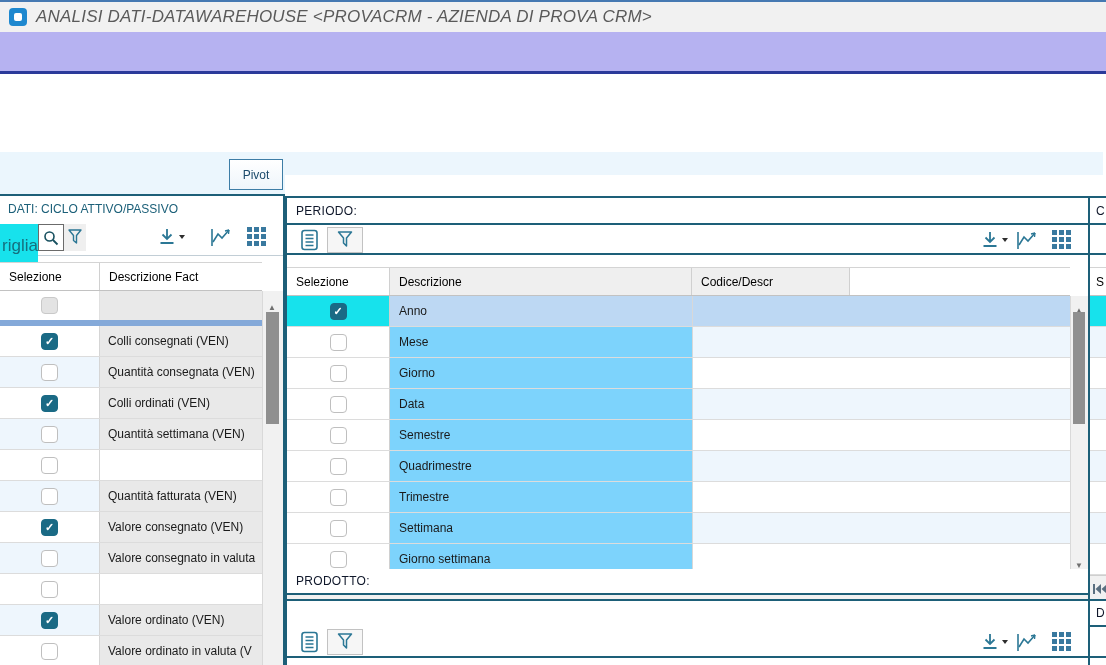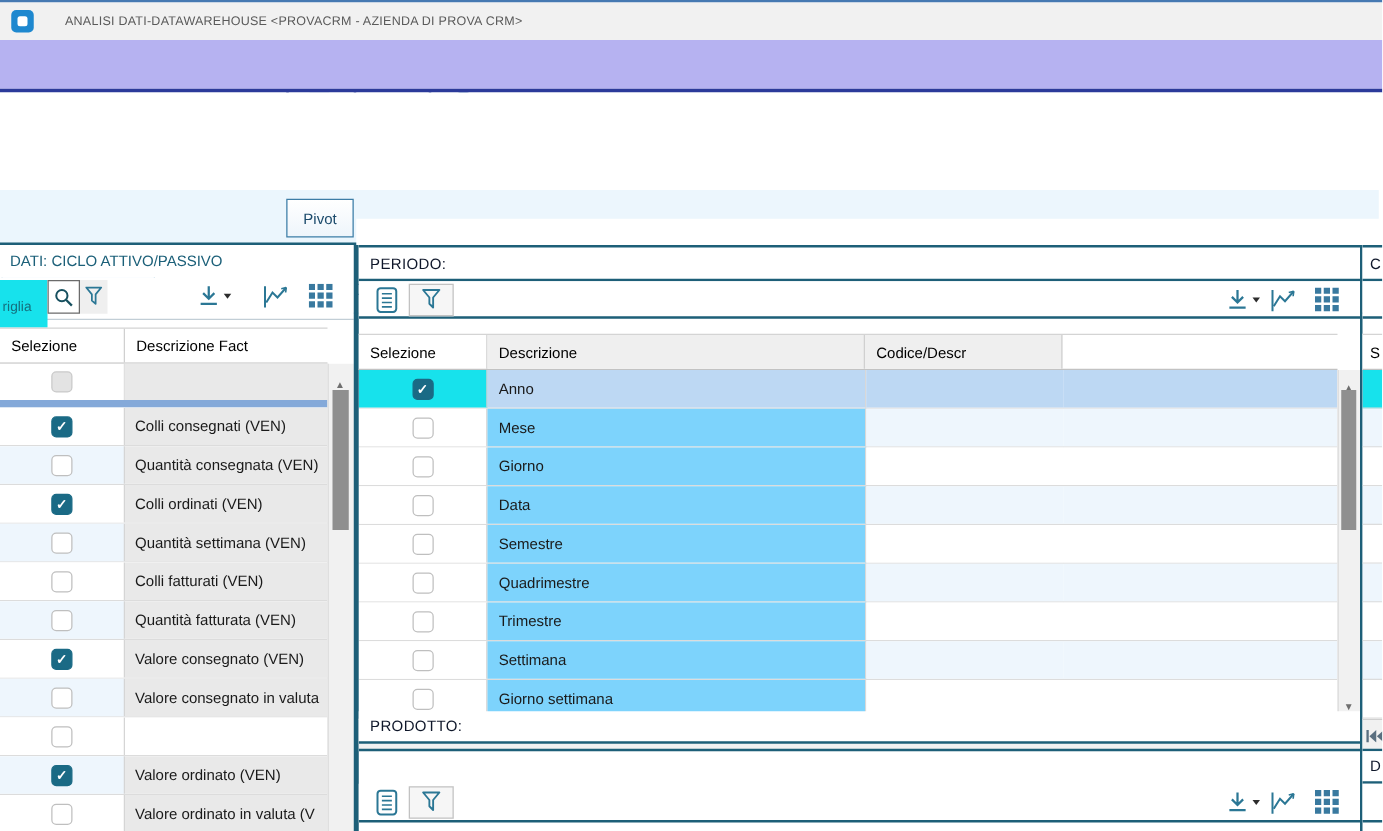--- a/index.html
+++ b/index.html
@@ -5,21 +5,21 @@
   html,body{margin:0;padding:0;background:#fff;}
   .screen{position:relative;width:1106px;height:665px;overflow:hidden;background:#fff;
           font-family:"Liberation Sans",sans-serif;font-size:12px;color:#1a1a1a;}
   .abs{position:absolute;}
 
   
   .top-line{left:0;top:0;width:1106px;height:2px;background:#4679b2;}
   .titlebar{left:0;top:2px;width:1106px;height:30px;background:#f1f1f1;display:flex;align-items:center;}
   .logo{width:18px;height:18px;margin-left:9px;background:#1e88cf;border-radius:4px;display:flex;align-items:center;justify-content:center;}
   .logo .inner{width:8px;height:8px;background:#fff;border-radius:2px;}
-  .title-text{margin-left:25px;font-size:10px;color:#5a5a5a;letter-spacing:.2px;}
+  .title-text{margin-left:9px;font-size:17px;color:#5a5a5a;letter-spacing:.2px;font-style:italic;}
 
   .toolbar{left:0;top:32px;width:1106px;height:39px;background:#b6b2f1;}
   .navy-line{left:0;top:71px;width:1106px;height:3px;background:#2b3a9a;}
   .tbi{position:absolute;top:39px;width:26px;height:26px;}
   .tbsep{position:absolute;top:40px;width:2px;height:24px;background:#3b4aa0;}
 
   
   .recordbar{left:0;top:74px;width:1106px;height:29px;background:#fff;}
   .rec-label{position:absolute;left:10px;top:80px;font-weight:bold;font-size:13px;color:#000;}
   .rec-code{position:absolute;left:115px;top:80px;font-weight:bold;font-size:13px;color:#000;}
@@ -49,21 +49,21 @@
   .cb.checked::after{content:"\2713";color:#fff;font-size:11px;font-weight:bold;}
   .cb.disabled{background:#e3e3e3;border-color:#c9c9c9;}
 
   
   .filterbox{left:0;top:152px;width:285px;height:44px;background:#ebf6fd;border-bottom:2px solid #1d5f78;box-sizing:border-box;}
   .filtra-btn{position:absolute;left:229px;top:159px;width:54px;height:31px;background:linear-gradient(#ffffff,#eef5fb);
               border:1px solid #3d7da6;color:#1b4a6b;font-size:12px;display:flex;align-items:center;justify-content:center;box-sizing:border-box;}
   .dati-header{left:0;top:196px;width:283px;height:26px;background:#fff;color:#1c6079;display:flex;align-items:center;padding-left:8px;box-sizing:border-box;}
   .left-toolbar{left:0;top:222px;width:283px;height:34px;background:#fff;border-bottom:1px solid #c2ced6;box-sizing:border-box;}
   .search-chip{position:absolute;left:0;top:224px;width:38px;height:43px;background:#17e2ec;color:#15707e;
-               font-size:11px;display:flex;align-items:center;padding-left:2px;box-sizing:border-box;}
+               font-size:17px;display:flex;align-items:center;padding-left:2px;box-sizing:border-box;}
   .mag-btn{position:absolute;left:38px;top:224px;width:26px;height:27px;background:#fff;border:1px solid #6b6b6b;
            display:flex;align-items:center;justify-content:center;box-sizing:border-box;}
   .funnel-chip{position:absolute;left:64px;top:224px;width:22px;height:27px;background:#efefef;
                display:flex;align-items:center;justify-content:center;}
 
   .lt-head{left:0;top:262px;width:262px;height:29px;}
   .lt-head .c1{width:100px;border-right:1px solid #d0d0d0;}
   .lt-head .c2{flex:1;}
   .lt-filterrow{left:0;top:291px;width:262px;height:29px;background:#fff;display:flex;}
   .lt-filterrow .lc1{width:100px;display:flex;align-items:center;justify-content:center;border-right:1px solid #e0e0e0;box-sizing:border-box;}
@@ -292,21 +292,20 @@
       <div class="lrow alt">
         <div class="lc1">
           <span class="cb"></span>
         </div>
         <div class="lc2">Quantità settimana (VEN)</div>
       </div>
       <div class="lrow">
         <div class="lc1">
           <span class="cb"></span>
         </div>
-        <div class="lc2">Colli fatturati (VEN)</div>
       </div>
       <div class="lrow alt">
         <div class="lc1">
           <span class="cb"></span>
         </div>
         <div class="lc2">Quantità fatturata (VEN)</div>
       </div>
       <div class="lrow">
         <div class="lc1">
           <span class="cb checked"></span>

